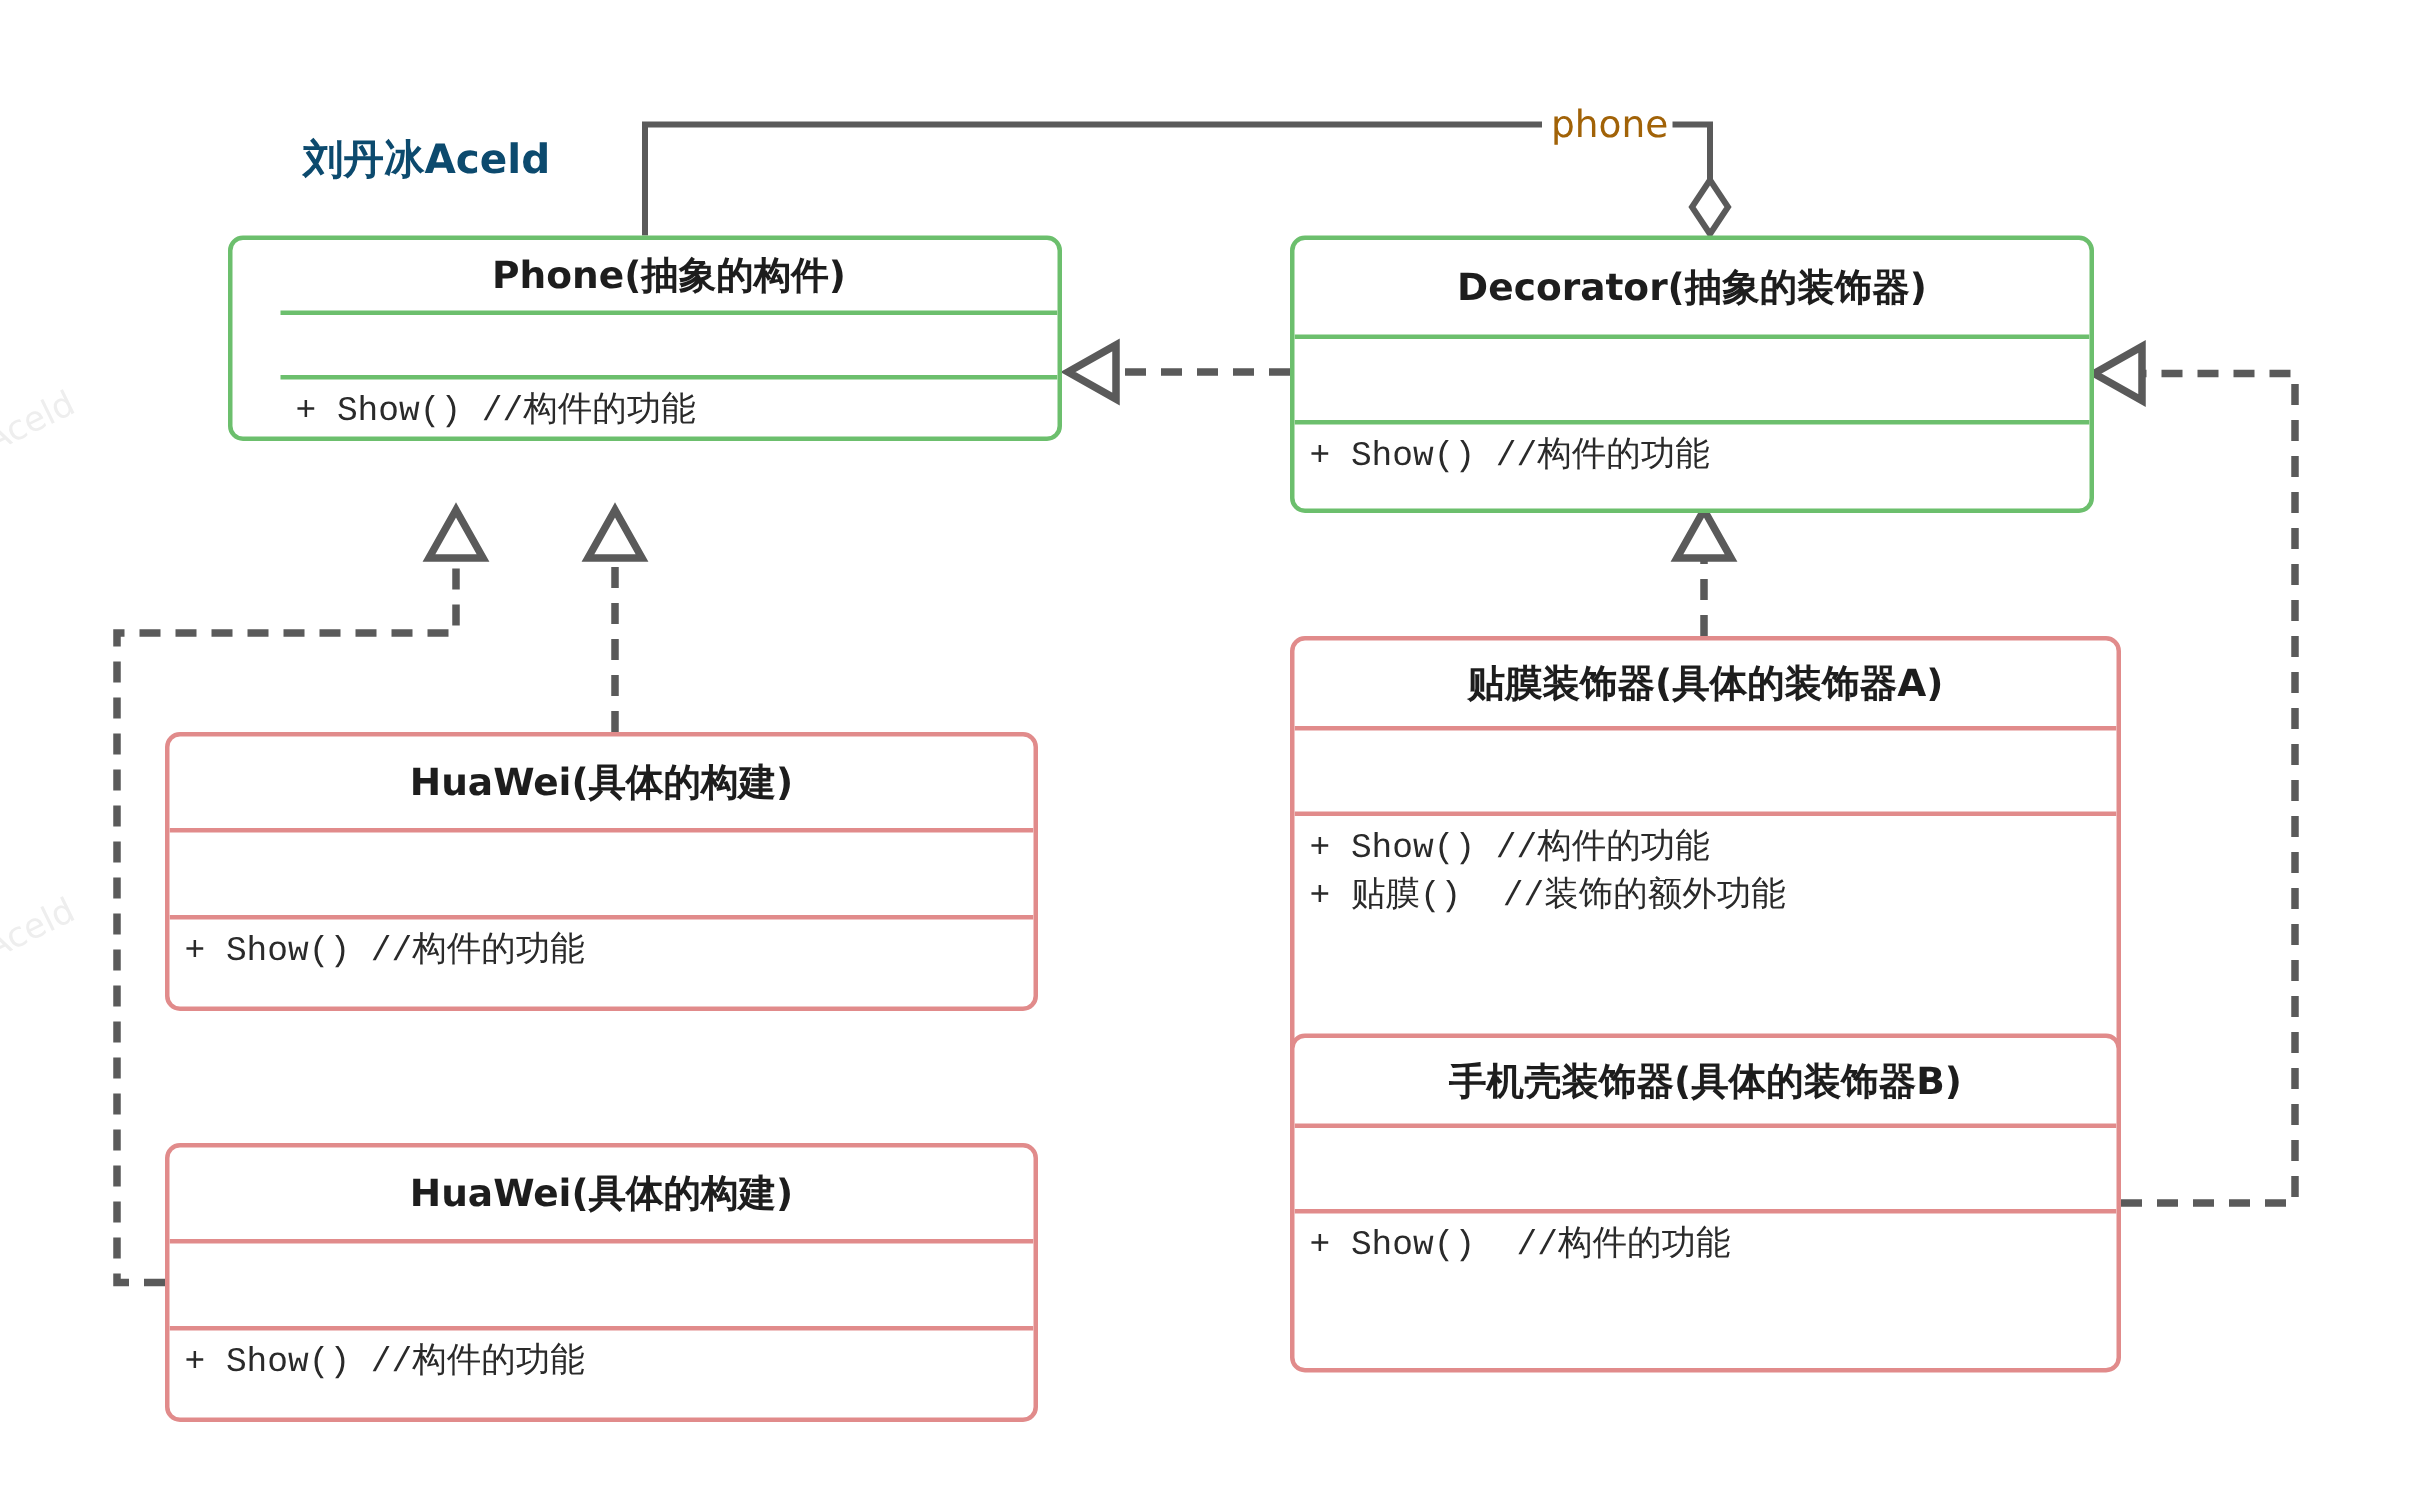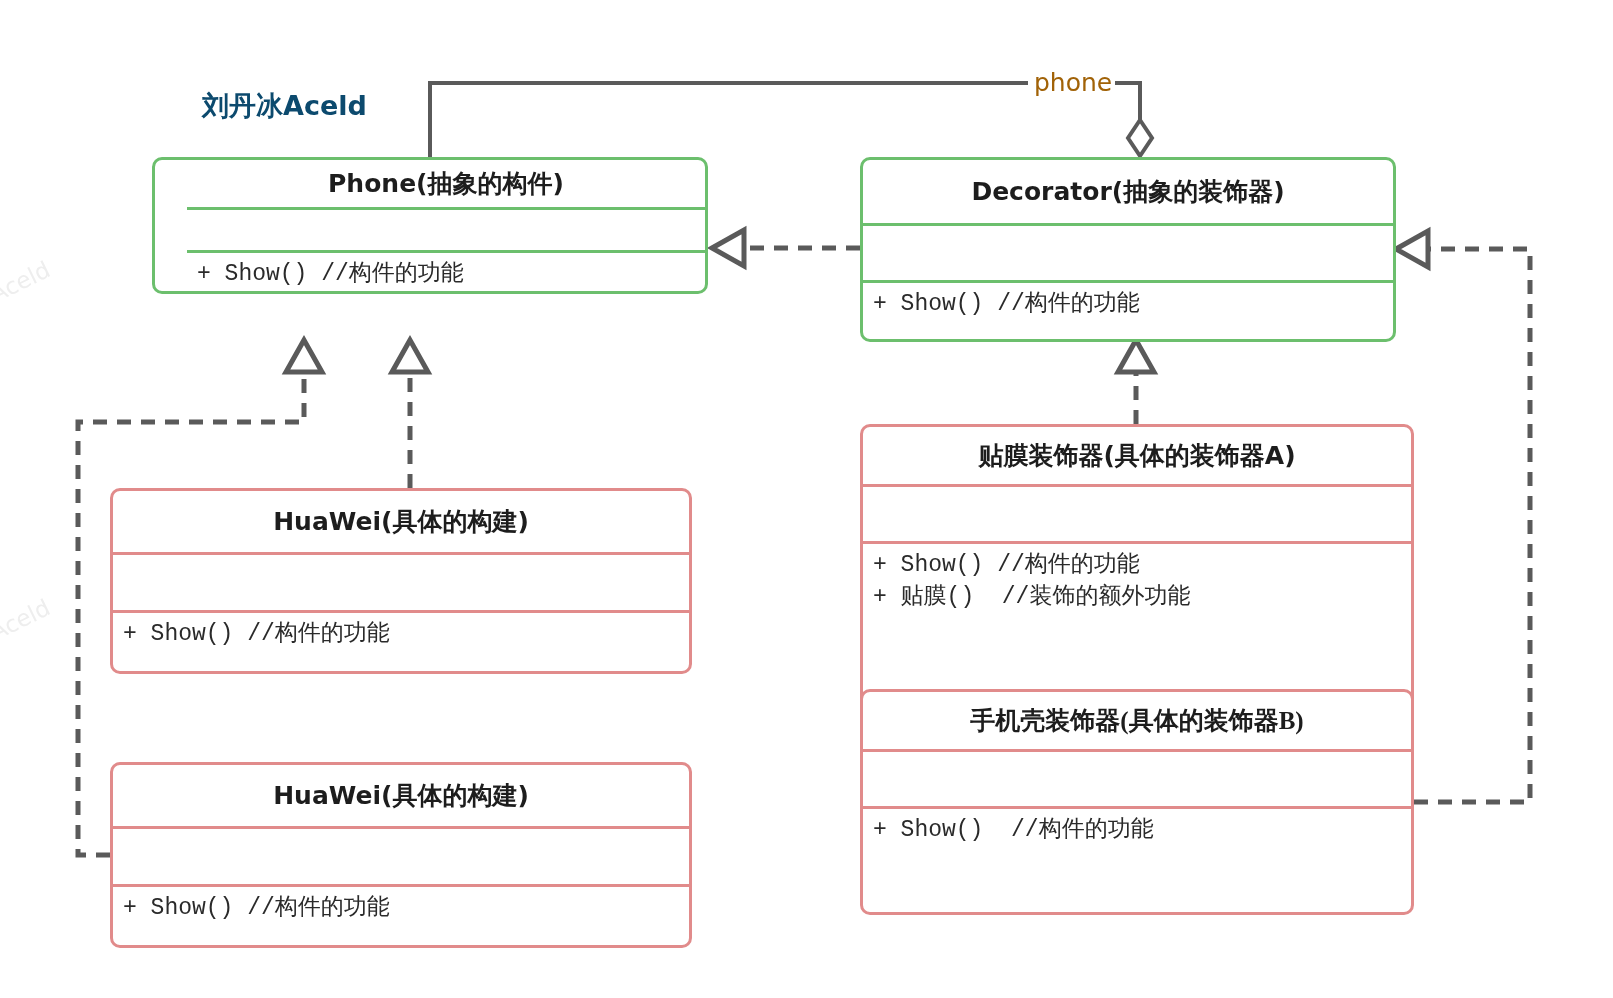--- a/index.html
+++ b/index.html
@@ -186,20 +186,20 @@
   <div class="uml-box pink" style="left:860px; top:424px; width:554px; height:288px;">
     <div class="uml-title" style="height:57px;">贴膜装饰器(具体的装饰器A)</div>
     <div class="uml-attrs" style="height:57px;"></div>
     <div class="uml-ops" style="flex:1;">
       <div class="uml-op">+ Show() //构件的功能</div>
       <div class="uml-op">+ 贴膜()  //装饰的额外功能</div>
     </div>
   </div>
 
   <div class="uml-box pink" style="left:860px; top:689px; width:554px; height:226px;">
-    <div class="uml-title" style="height:57px;font-family:Liberation Serif, serif;">手机壳装饰器(具体的装饰器B)</div>
+    <div class="uml-title" style="height:57px;">手机壳装饰器(具体的装饰器B)</div>
     <div class="uml-attrs" style="height:57px;"></div>
     <div class="uml-ops" style="flex:1;">
       <div class="uml-op">+ Show()  //构件的功能</div>
     </div>
   </div>
 
 </div>
 
 </body></html>

